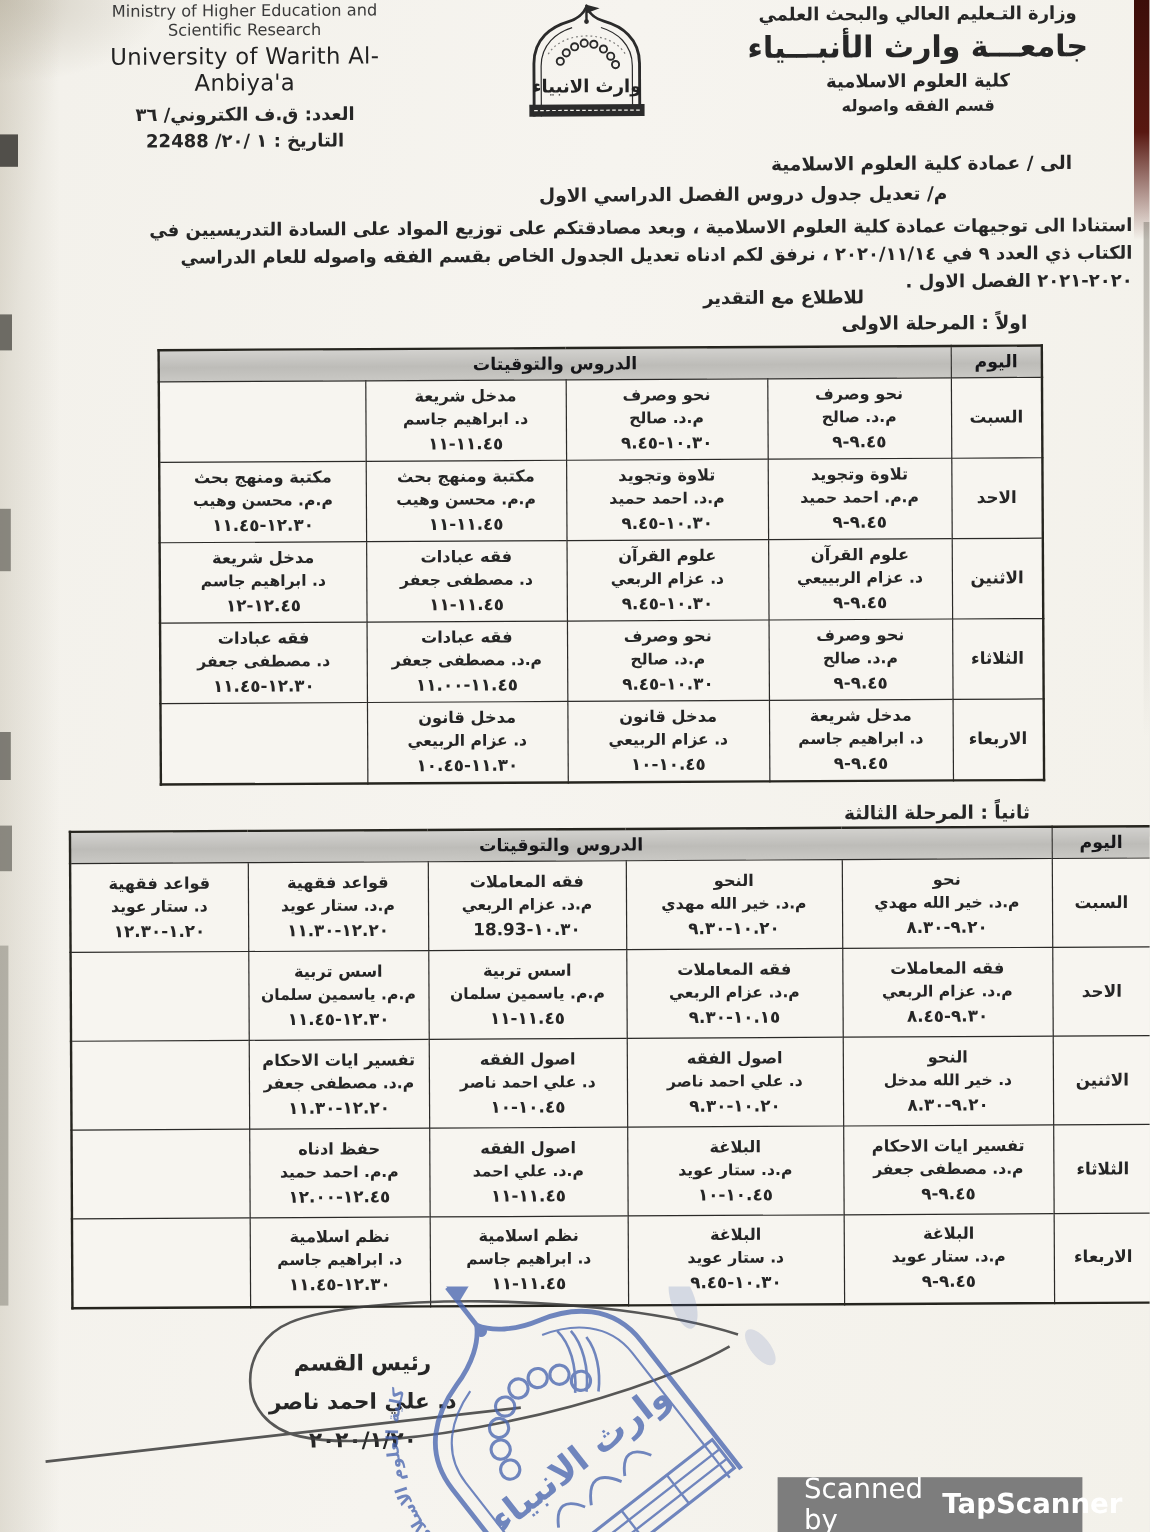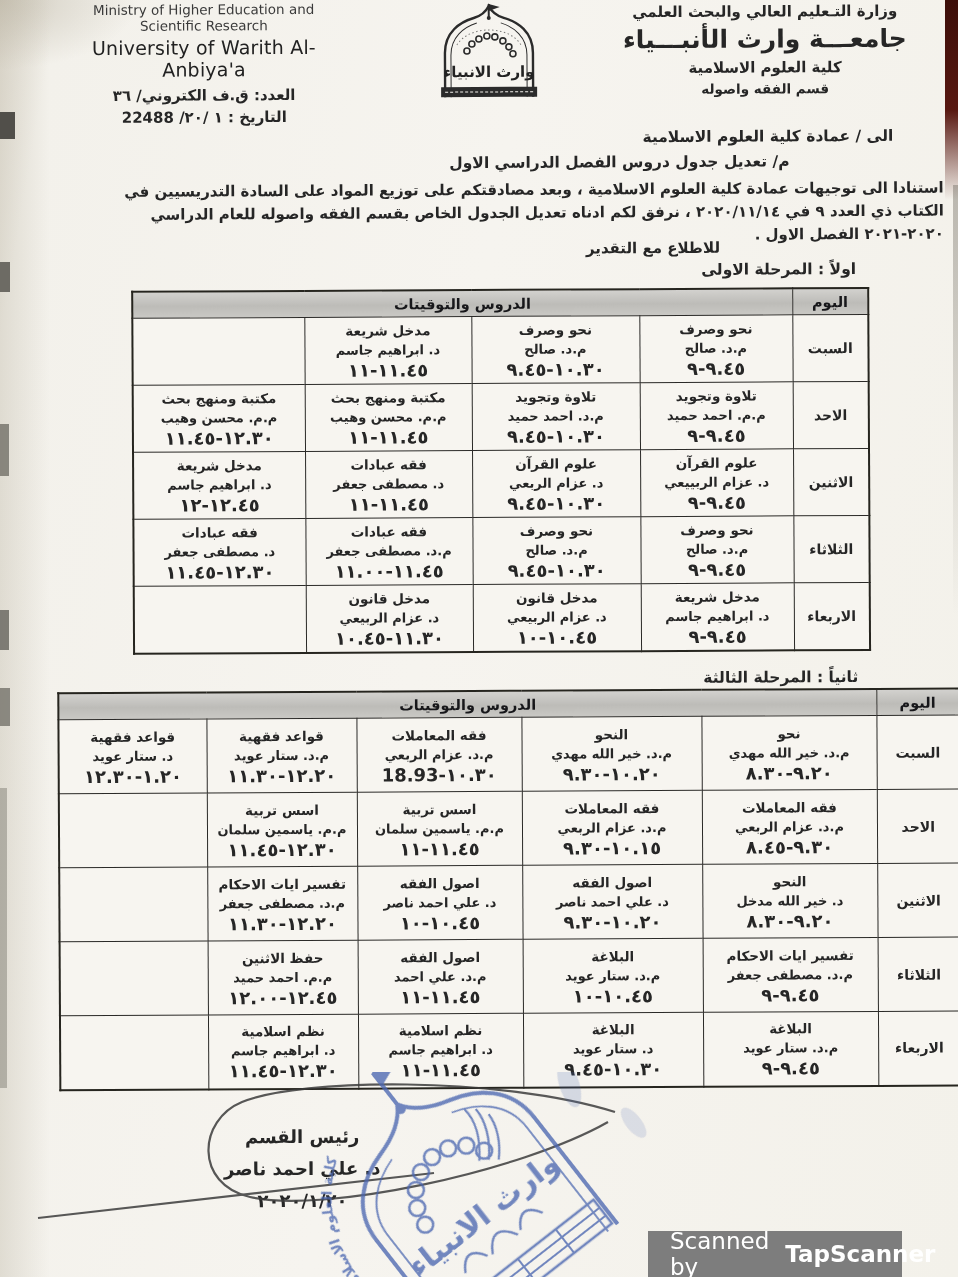--- a/index.html
+++ b/index.html
@@ -60,21 +60,21 @@
   thead th{height:23px;font-size:14.5px;font-weight:bold;color:#17171a;
     background:linear-gradient(180deg,#d2d1ce 0%,#bdbcb8 55%,#c9c8c4 100%);}
   td{background:#f7f5f0;}
   .t1{left:133px;top:289px;width:736px;}
   .t1 tbody tr{height:67px;}
   .t2{left:57px;top:690px;width:901px;}
   .t2 tbody tr{height:74px;}
   .day-cell{font-size:14px;font-weight:bold;}
   .course{font-size:13.5px;font-weight:bold;line-height:20px;}
   .teacher{font-size:13px;font-weight:bold;line-height:20px;}
-  .time{font-size:18px;font-weight:bold;line-height:20px;direction:ltr;unicode-bidi:isolate;}
+  .time{font-size:14px;font-weight:bold;line-height:20px;direction:ltr;unicode-bidi:isolate;}
 
   
   .sig{position:absolute;left:182px;top:1120px;width:235px;text-align:center;direction:rtl;
     font-weight:bold;font-size:18px;line-height:32px;}
   .sig .ltr{direction:ltr;unicode-bidi:isolate;}
 
   .pen,.stamp{position:absolute;pointer-events:none;}
 
   
   .wm{position:absolute;left:648px;top:1231px;width:254px;height:46px;background:#7d7d7d;
@@ -380,21 +380,21 @@
             <div class="course">البلاغة</div>
             <div class="teacher">م.د. ستار عويد</div>
             <div class="time">١٠.٤٥-١٠</div>
           </td>
           <td>
             <div class="course">اصول الفقه</div>
             <div class="teacher">م.د. علي احمد</div>
             <div class="time">١١.٤٥-١١</div>
           </td>
           <td>
-            <div class="course">حفظ الاثنين</div>
+            <div class="course">حفظ ادناه</div>
             <div class="teacher">م.م. احمد حميد</div>
             <div class="time">١٢.٤٥-١٢.٠٠</div>
           </td>
           <td></td>
         </tr>
         <tr>
           <td class="day-cell">الاربعاء</td>
           <td>
             <div class="course">البلاغة</div>
             <div class="teacher">م.د. ستار عويد</div>

